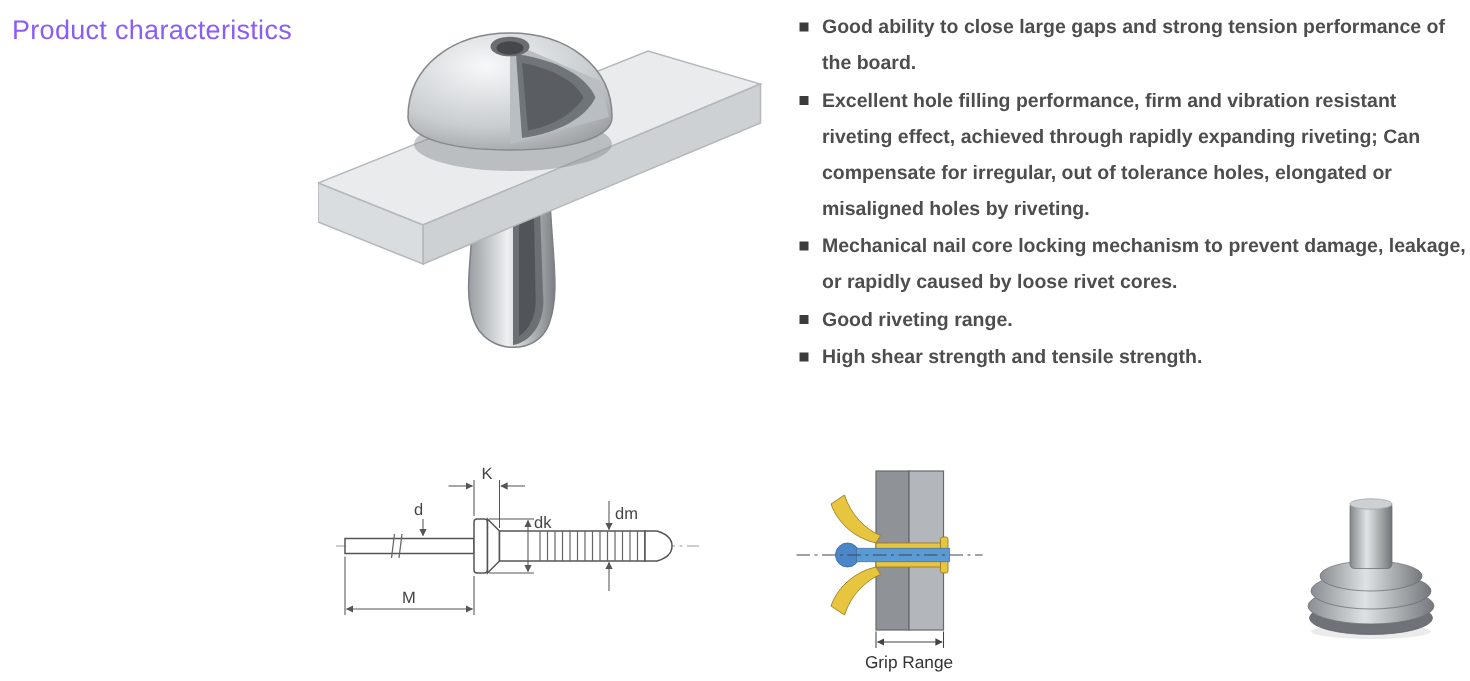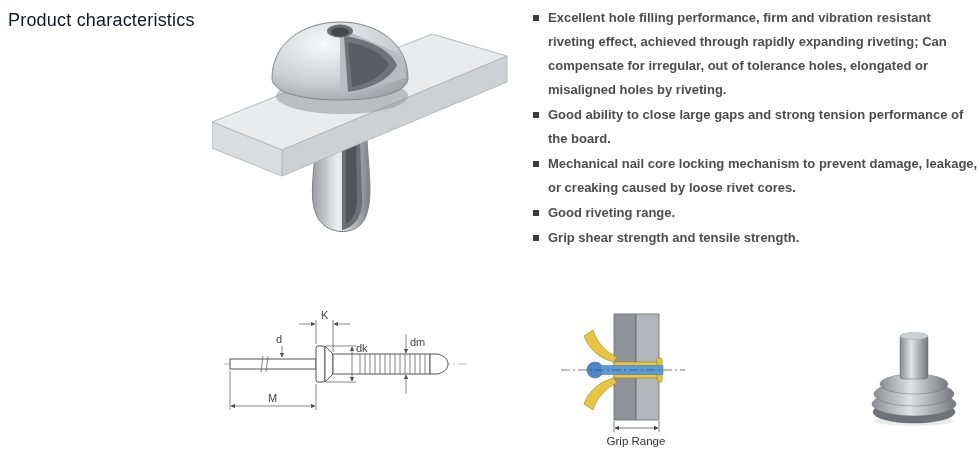--- a/index.html
+++ b/index.html
@@ -1,29 +1,29 @@
 <!DOCTYPE html>
 <html><head>
 <meta charset="utf-8">
 <style>
   html,body { margin:0; padding:0; background:#ffffff; }
   body { width:980px; height:454px; font-family:"Liberation Sans", sans-serif; }
   .page { position:relative; width:980px; height:454px; background:#fff; overflow:hidden; }
 
   .section-title {
     position:absolute; margin:0; font-size:18px; font-weight:400;
-    color:#0f172a; letter-spacing:0.2px;
+    color:#8b5cf6; letter-spacing:0.2px;
   }
   .title-characteristics { left:8px; top:10px; }
   .title-product-mix { left:8px; top:322px; }
 
   .fig { position:absolute; }
   .fig-cutaway { left:212px; top:0px;  width:300px; height:262px; }
   .fig-tech    { left:220px; top:306px; width:262px; height:118px; }
-  .fig-grip    { left:557px; top:308px; width:132px; height:142px; }
+  .fig-grip    { left:527px; top:308px; width:132px; height:142px; }
   .fig-photo   { left:856px; top:328px; width:114px; height:104px; }
   .fig svg { display:block; width:100%; height:100%; }
 
   .bullets {
     position:absolute; left:532px; top:6px; width:446px;
     list-style:none; margin:0; padding:0;
   }
   .bullets li {
     position:relative; padding-left:16px; margin-bottom:1px;
     font-size:13px; font-weight:700; color:#4d4d4d; line-height:24px;
@@ -80,37 +80,37 @@
 
         <ellipse cx="128" cy="31" rx="13" ry="6.5" fill="#6a6e72"></ellipse>
         <ellipse cx="128" cy="32" rx="9" ry="4.5" fill="#45484b"></ellipse>
       </g>
     </svg>
   </div>
 
   <ul class="bullets">
     <li>
       <span class="sq"></span>
+      <span>Good ability to close large gaps and strong tension performance of the board.</span>
+    </li>
+    <li>
+      <span class="sq"></span>
       <span>Excellent hole filling performance, firm and vibration resistant riveting effect, achieved through rapidly expanding riveting; Can compensate for irregular, out of tolerance holes, elongated or misaligned holes by riveting.</span>
     </li>
     <li>
       <span class="sq"></span>
-      <span>Good ability to close large gaps and strong tension performance of the board.</span>
-    </li>
-    <li>
-      <span class="sq"></span>
-      <span>Mechanical nail core locking mechanism to prevent damage, leakage, or creaking caused by loose rivet cores.</span>
+      <span>Mechanical nail core locking mechanism to prevent damage, leakage, or rapidly caused by loose rivet cores.</span>
     </li>
     <li>
       <span class="sq"></span>
       <span>Good riveting range.</span>
     </li>
     <li>
       <span class="sq"></span>
-      <span>Grip shear strength and tensile strength.</span>
+      <span>High shear strength and tensile strength.</span>
     </li>
   </ul>
 
 
   <div class="fig fig-tech">
     <svg viewBox="0 0 262 118">
       <defs>
         <marker id="arr" viewBox="0 0 10 10" refX="9" refY="5" markerWidth="7" markerHeight="7" orient="auto-start-reverse">
           <path d="M0,0 L10,5 L0,10 Z" fill="#555"></path>
         </marker>

